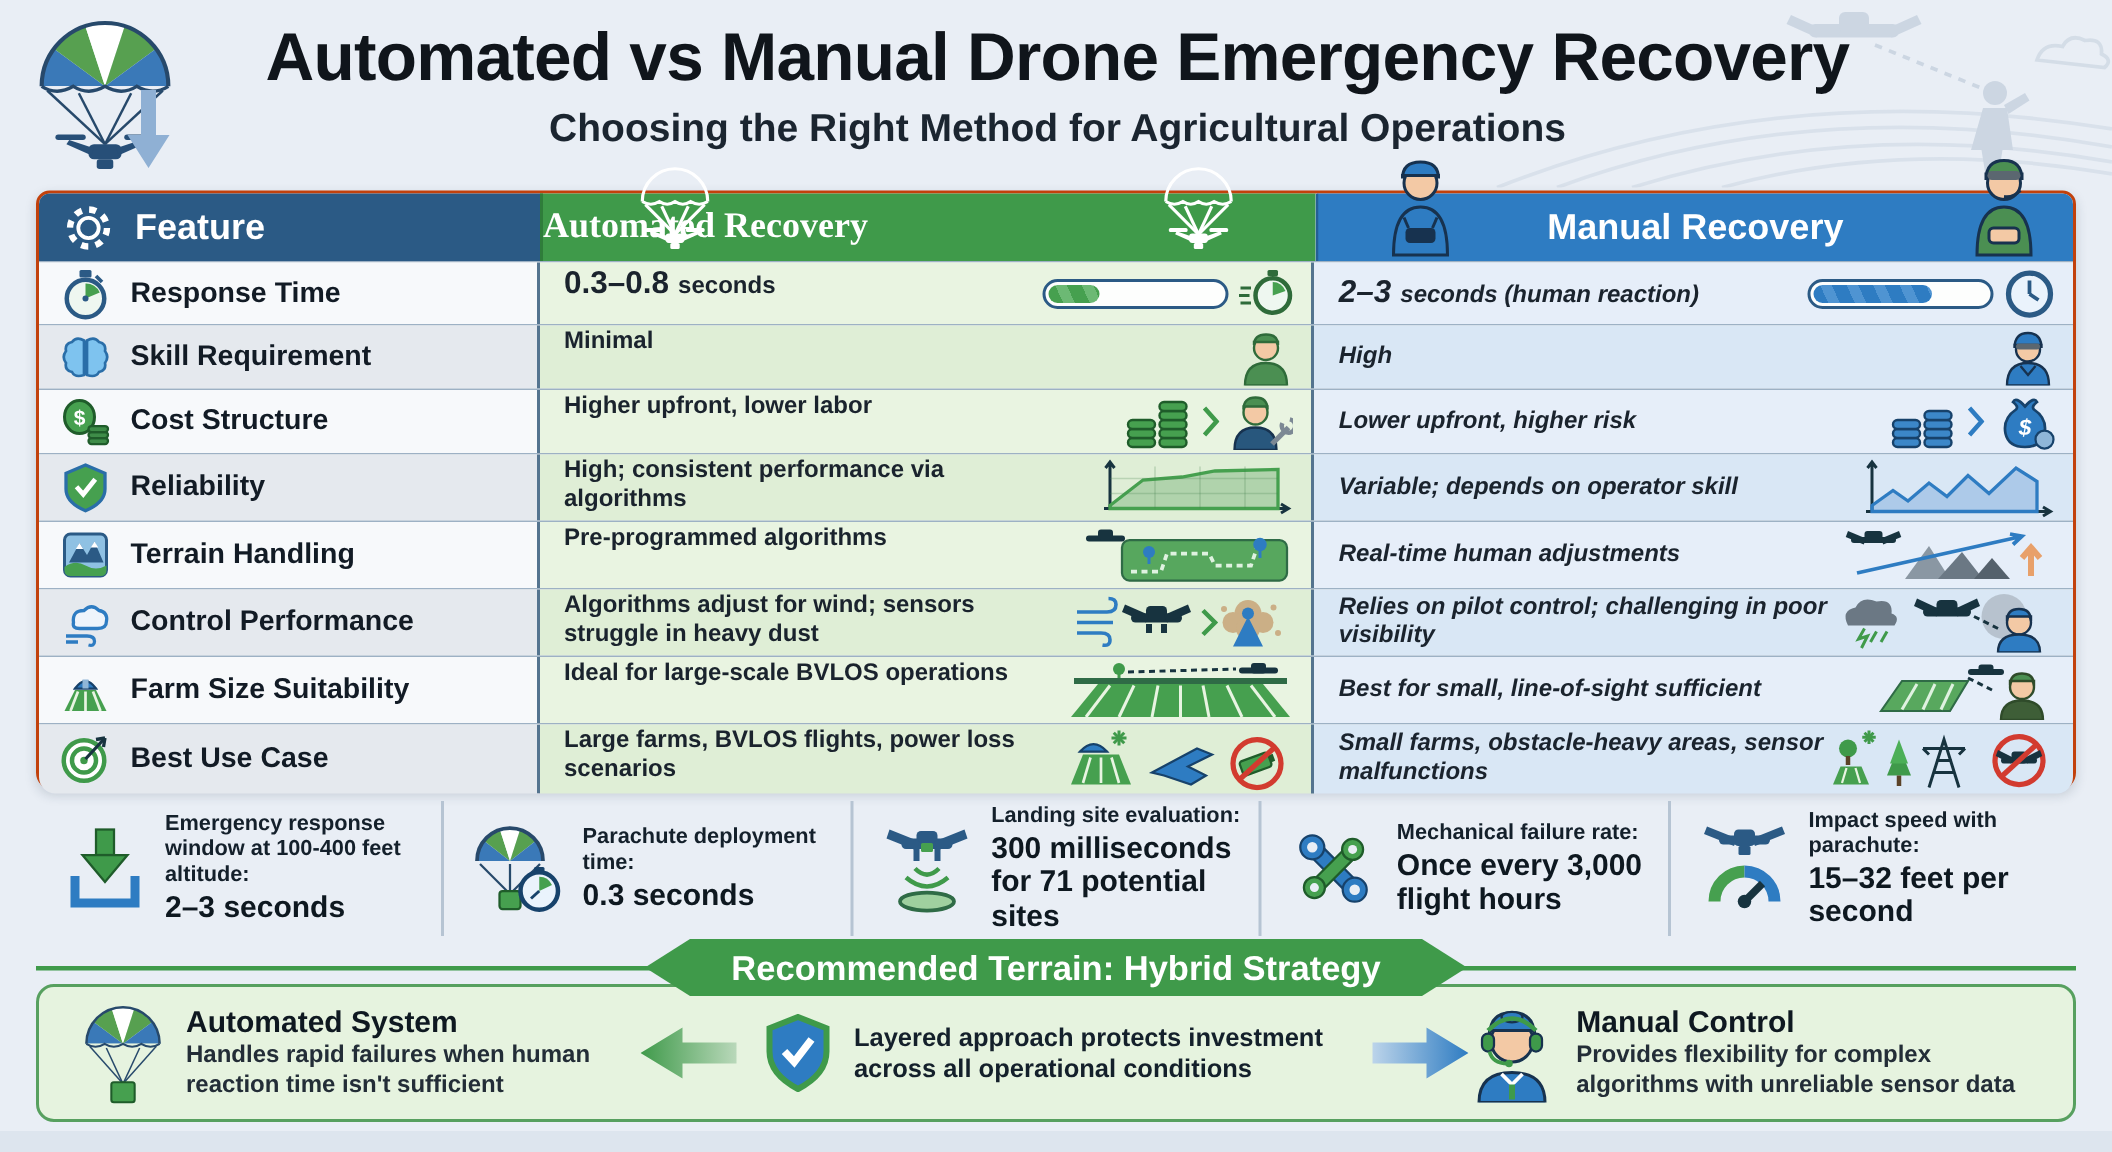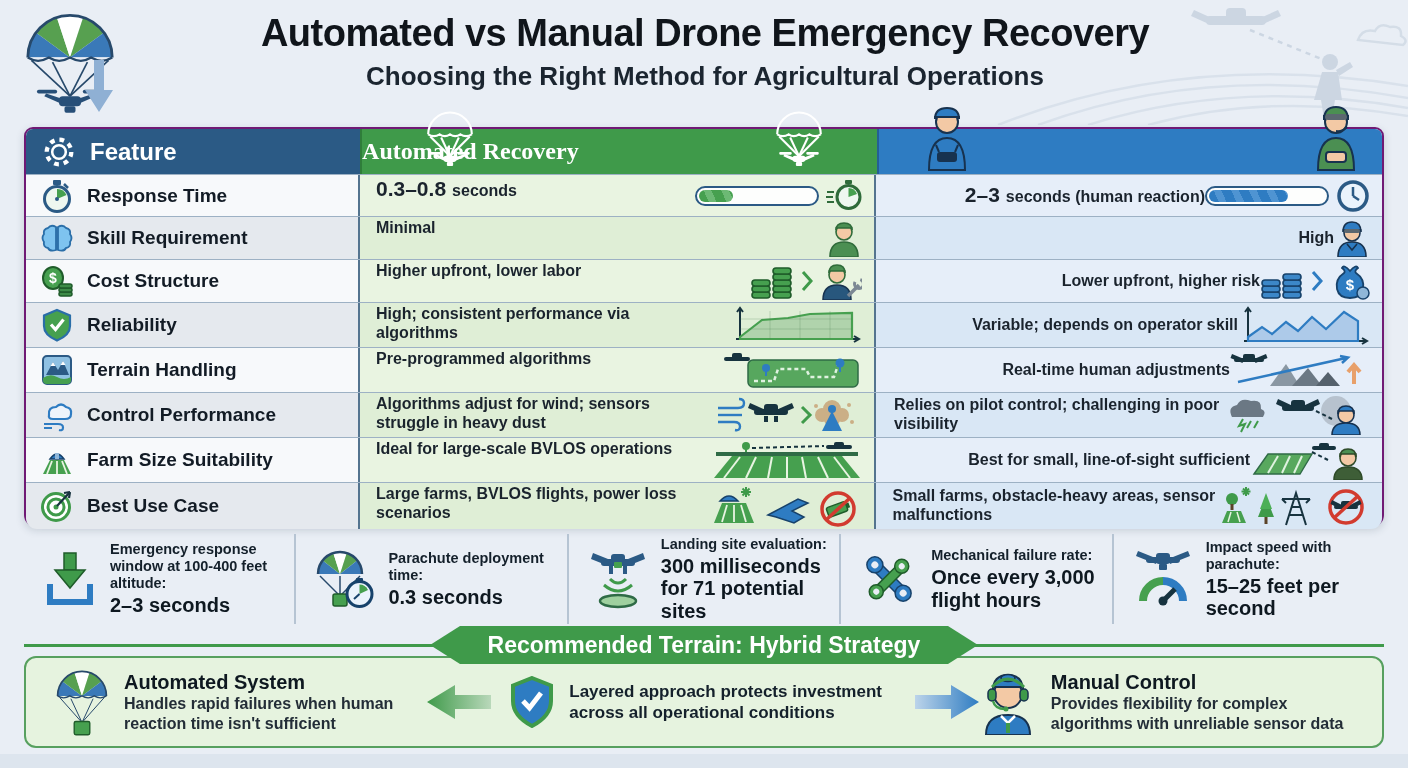--- a/index.html
+++ b/index.html
@@ -8,44 +8,44 @@
     font-family: "Liberation Sans", "DejaVu Sans", sans-serif;
     background:#e9eef5; position:relative; overflow:hidden; color:#16202b;
   }
   svg { display:block; }
 
   
   .hero-parachute { position:absolute; left:24px; top:8px; }
   .hero-arrow { position:absolute; left:84px; top:60px; }
   .watermark { position:absolute; right:0; top:0; opacity:.55; }
   .titleblock { position:absolute; left:110px; top:12px; width:1190px; text-align:center; }
-  .title { font-size:38px; font-weight:700; letter-spacing:-.5px; color:#10151b; }
+  .title { font-size:45px; font-weight:700; letter-spacing:-.5px; color:#10151b; }
   .subtitle { font-size:26px; font-weight:700; color:#1b2530; margin-top:6px; }
 
   
   .table { position:absolute; left:24px; top:127px; width:1360px; height:400px;
-           border:2px solid #701a75; border-radius:9px 9px 12px 12px;
+           border:2px solid #c2410c; border-radius:9px 9px 12px 12px;
            box-shadow:0 3px 8px rgba(30,50,70,.18); background:#fff; }
   .thead { display:flex; height:45px; }
   .th { position:relative; display:flex; align-items:center; color:#fff; font-size:24px; font-weight:700; }
   .th-f { width:335px; background:#2b5a85; border-radius:7px 0 0 0; padding-left:16px; gap:14px; }
   .th-a { width:518px; background:#3f9a4a; border-left:2px solid #2f7d3a;font-family:Liberation Serif, serif; }
   .th-m { width:507px; background:#2e7cc2; justify-content:center; border-left:2px solid #245f95; border-radius:0 7px 0 0; }
   .deco { position:absolute; top:-24px; }
   .deco.c1 { left:62px; } .deco.c2 { right:52px; }
   .deco.p1 { left:44px; top:-27px; } .deco.p2 { right:22px; top:-27px; }
 
   .tbody { display:flex; flex-direction:column; height:355px; }
   .trow { flex:1; display:flex; border-top:1px solid #9db1c4; }
   .cell-f { width:335px; display:flex; align-items:center; gap:13px; padding-left:14px;
             border-right:2px solid #54748f; }
   .cell-a { width:518px; display:flex; justify-content:space-between;
             padding:2px 12px 2px 16px; border-right:2px solid #54748f; }
-  .cell-m { width:507px; display:flex; align-items:center; justify-content:flex-end;
-            padding:2px 12px 2px 16px; }
+  .cell-m { width:507px; display:flex; align-items:center; justify-content:space-between;
+            padding:2px 12px 2px 16px;font-style:italic; }
   .trow:nth-child(odd)  .cell-f { background:#f7f9fb; }
   .trow:nth-child(even) .cell-f { background:#e5e9ee; }
   .trow:nth-child(odd)  .cell-a { background:#e9f4e1; }
   .trow:nth-child(even) .cell-a { background:#dfeed6; }
   .trow:nth-child(odd)  .cell-m { background:#e6eef9; }
   .trow:nth-child(even) .cell-m { background:#d9e7f5; }
   .trow:last-child .cell-f { border-radius:0 0 0 11px; }
   .trow:last-child .cell-m { border-radius:0 0 11px 0; }
   .flabel { font-size:19px; font-weight:700; color:#121b25; }
   .ctext { font-size:16px; font-weight:700; color:#1a232d; line-height:1.18; max-width:335px; }
@@ -206,20 +206,21 @@
       <span class="deco p1">
         <svg width="48" height="70" viewBox="0 0 48 70">
           <circle cx="24" cy="20" r="11" fill="#f3c9a5" stroke="#17324f" stroke-width="2"></circle>
           <path d="M12 17 Q12 6 24 6 Q36 6 36 17 L36 15 H12 Z" fill="#2e7cc2" stroke="#17324f" stroke-width="2"></path>
           <path d="M6 68 Q6 36 24 36 Q42 36 42 68 Z" fill="#2e7cc2" stroke="#17324f" stroke-width="2"></path>
           <rect x="14" y="50" width="20" height="10" rx="3" fill="#17324f"></rect>
           <line x1="16" y1="50" x2="13" y2="43" stroke="#17324f" stroke-width="2"></line>
           <line x1="32" y1="50" x2="35" y2="43" stroke="#17324f" stroke-width="2"></line>
         </svg>
       </span>
+      <span>Manual Recovery</span>
       <span class="deco p2">
         <svg width="48" height="70" viewBox="0 0 48 70">
           <circle cx="24" cy="20" r="11" fill="#f3c9a5" stroke="#17324f" stroke-width="2"></circle>
           <path d="M12 18 Q12 5 24 5 Q36 5 36 18 L36 14 H12 Z" fill="#4b8f52" stroke="#17324f" stroke-width="2"></path>
           <rect x="13" y="12" width="22" height="6" rx="3" fill="#5b6770"></rect>
           <path d="M35 25 q-5 5 -11 4" stroke="#17324f" stroke-width="2" fill="none"></path>
           <path d="M6 68 Q6 36 24 36 Q42 36 42 68 Z" fill="#4b8f52" stroke="#17324f" stroke-width="2"></path>
           <rect x="14" y="50" width="20" height="10" rx="3" fill="#f3c9a5" stroke="#17324f" stroke-width="2"></rect>
         </svg>
       </span>
@@ -833,21 +834,21 @@
           <rect x="27" y="15" width="8" height="6" rx="1"></rect>
         </g>
         <path d="M11 52 A20 20 0 0 1 31 32" fill="none" stroke="#46a04f" stroke-width="8"></path>
         <path d="M31 32 A20 20 0 0 1 51 52" fill="none" stroke="#2e7cc2" stroke-width="8"></path>
         <line x1="31" y1="52" x2="43" y2="40" stroke="#17333f" stroke-width="5"></line>
         <circle cx="31" cy="52" r="4.5" fill="#17333f"></circle>
       </svg>
     </span>
     <div class="stat-text">
       <div class="stat-label">Impact speed with parachute:</div>
-      <div class="stat-value">15–25 feet per second</div>
+      <div class="stat-value">15–32 feet per second</div>
     </div>
   </div>
 
 </div>
 
 <div class="band-line"></div>
 <div class="banner">
   <span>Recommended Terrain: Hybrid Strategy</span>
 </div>
 

